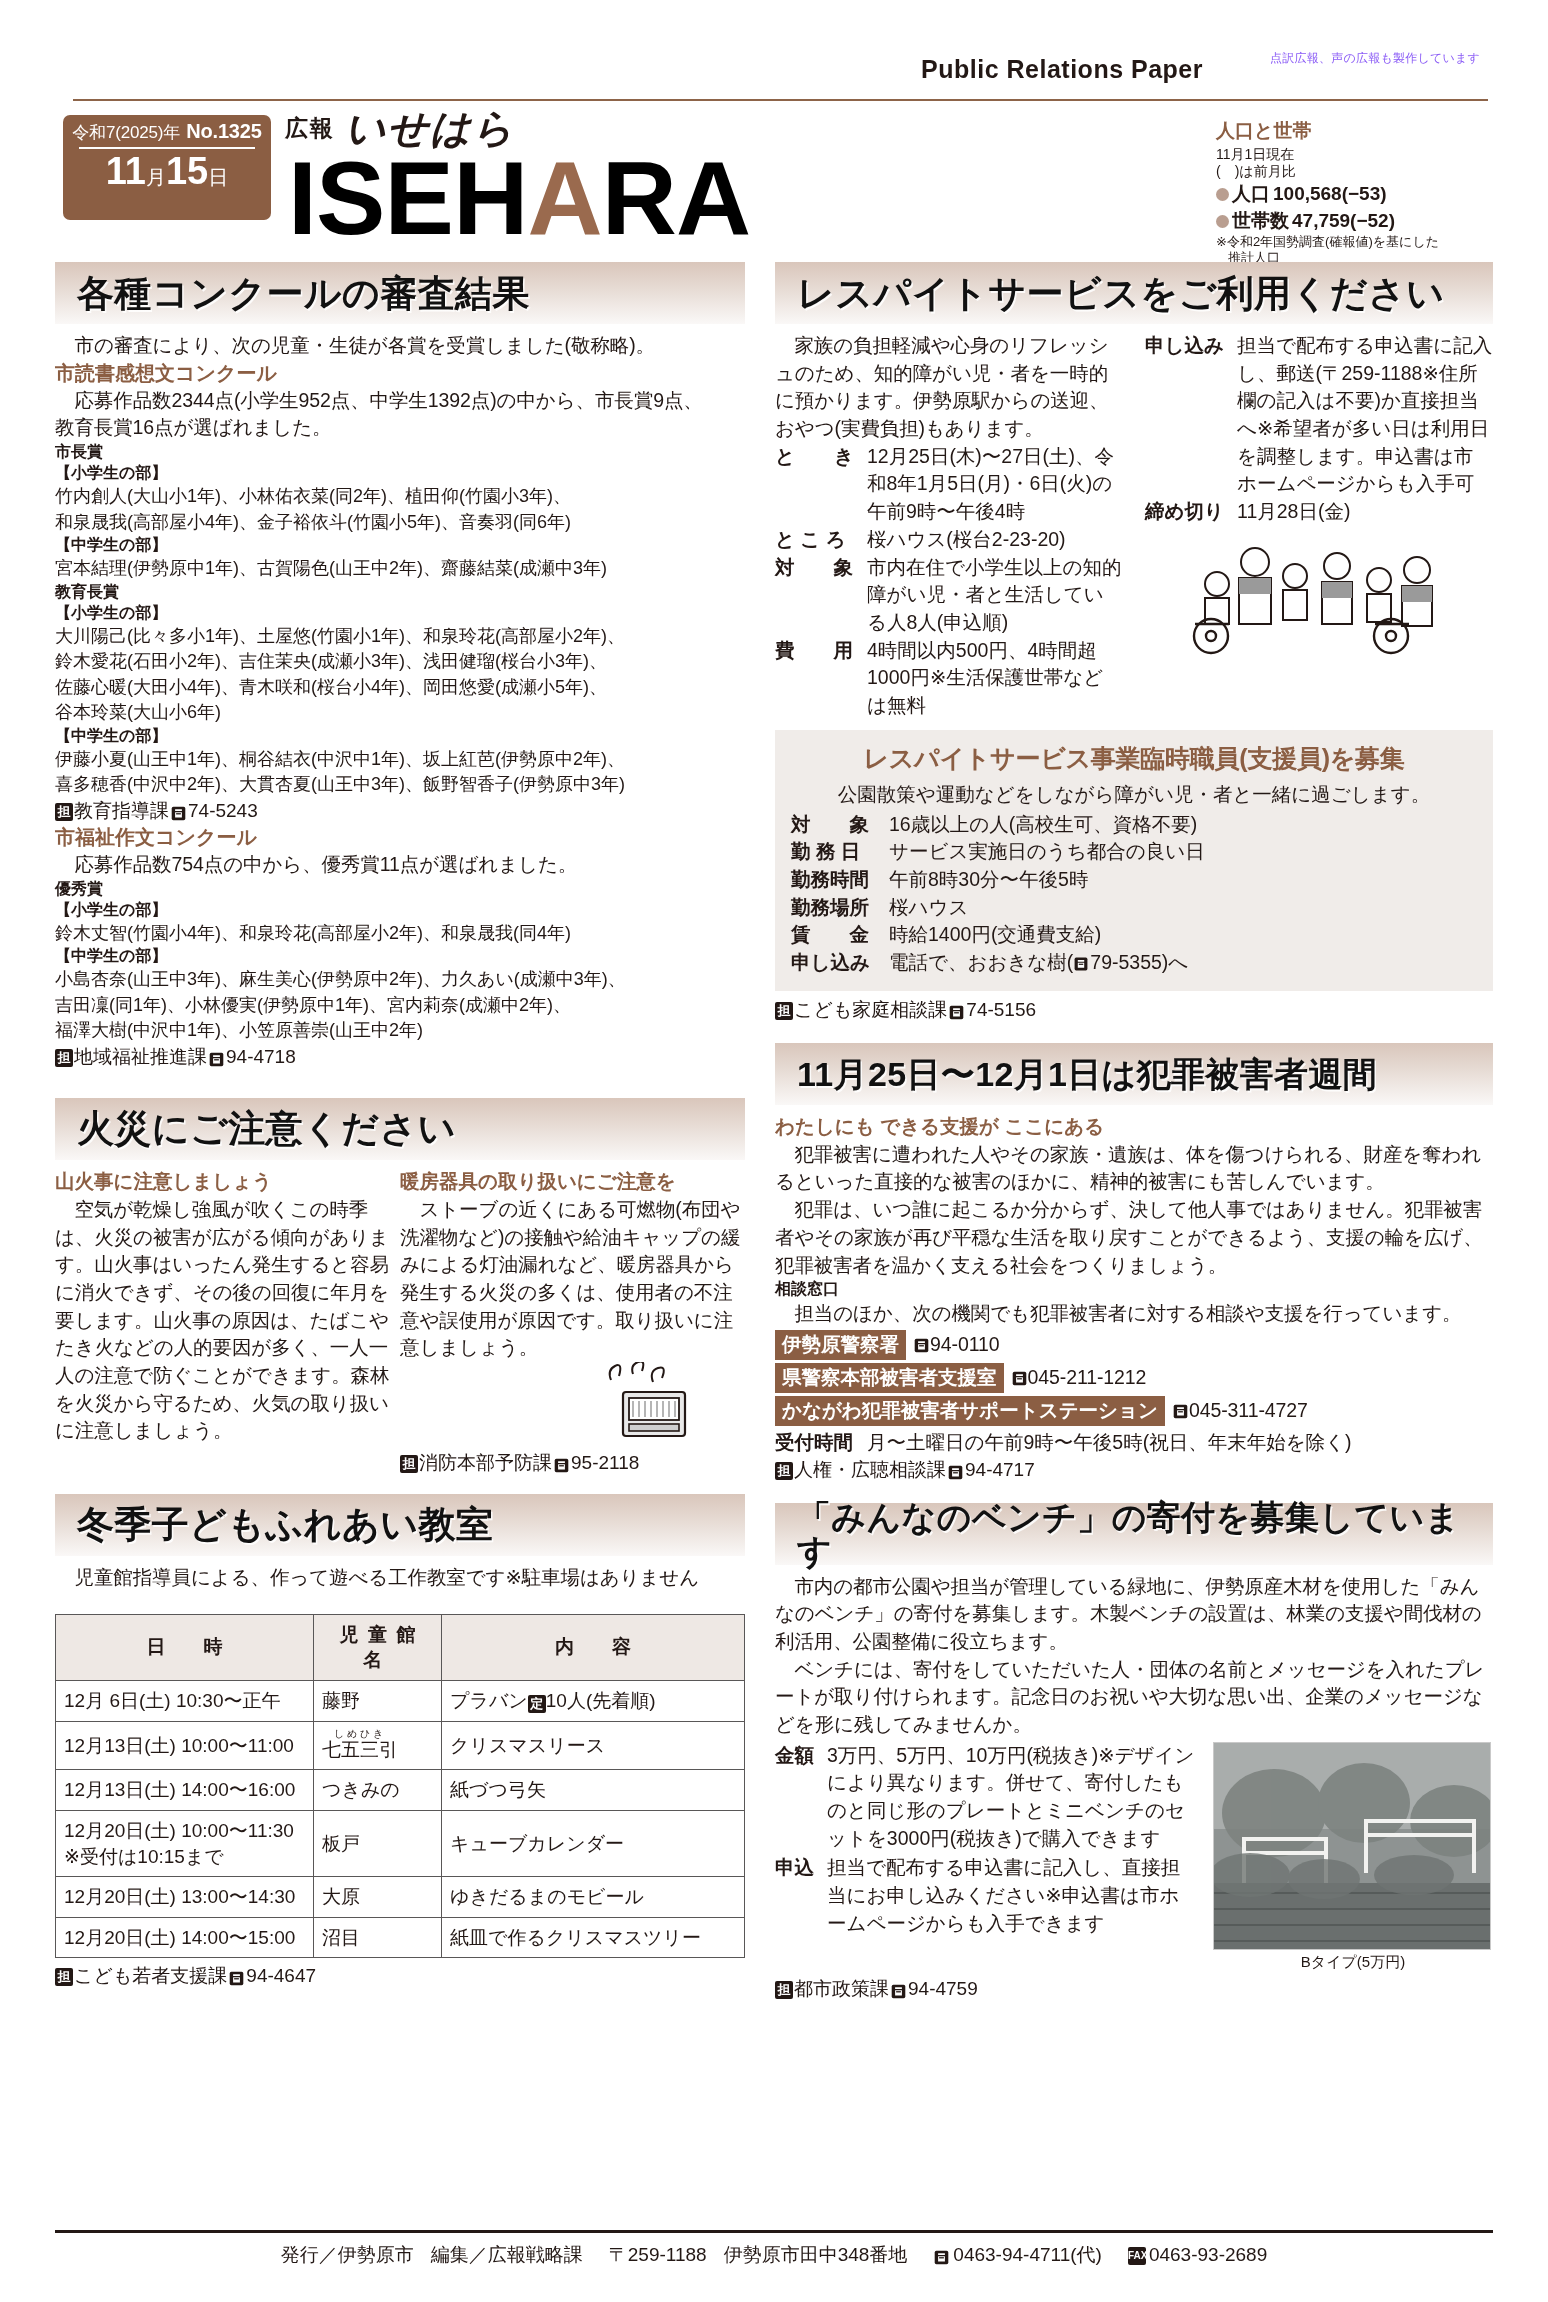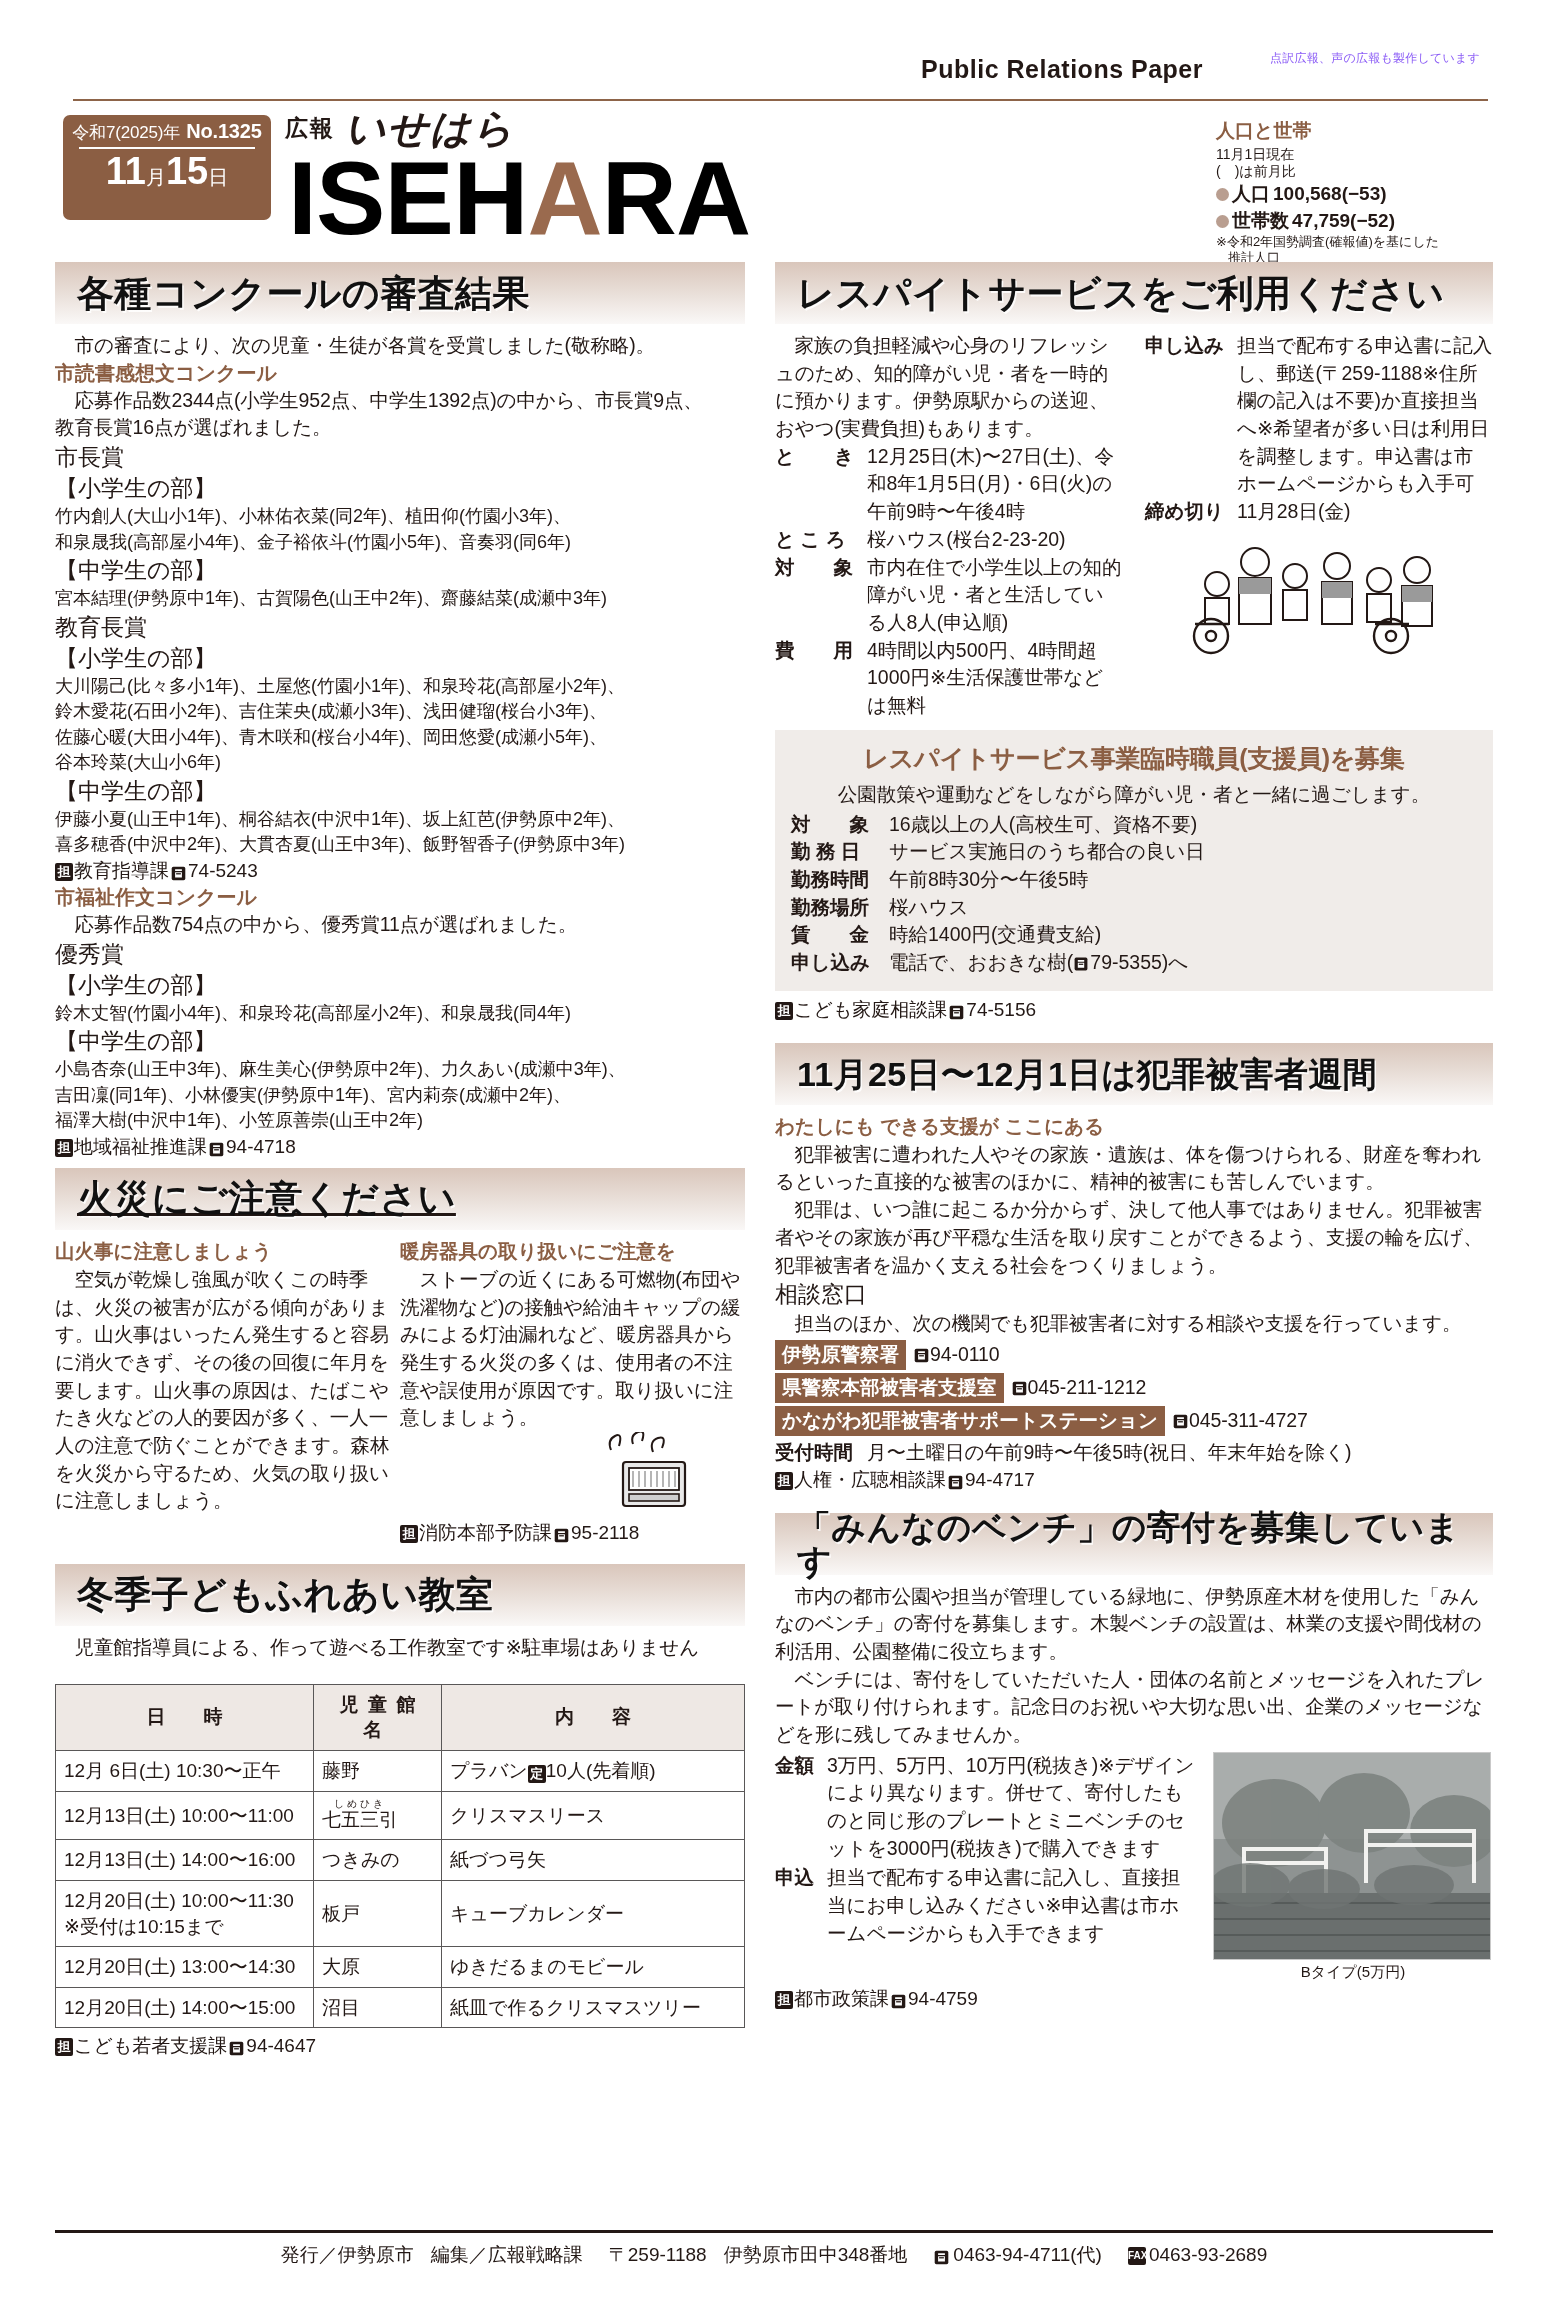--- a/index.html
+++ b/index.html
@@ -81,21 +81,21 @@
     font-size: 37px; font-weight: bold; letter-spacing: .01em;
     padding-left: 22px; line-height: 1; color: #111;
     text-shadow: 1.5px 1.5px 0 rgba(255,255,255,.85);
   }
   .sec-head.narrow h2 { font-size: 34px; }
 
   p, .txt { font-size: 19.5px; line-height: 1.42; letter-spacing: -.005em; }
   .indent { text-indent: 1em; }
   .brown { color: #8b5e43; font-weight: bold; font-size: 20px; }
   .names { font-size: 18px; line-height: 1.42; }
-  .grp { font-weight: normal; font-size: 23px; }
+  .grp { font-weight: bold; font-size: 16px; }
 
   
   .contact { font-size: 19px; display: flex; align-items: center; gap: 1px; flex-wrap: wrap;}
   .gly {
     display: inline-block; background: #231815; color: #fff;
     font-size: 13px; line-height: 17px; width: 18px; height: 18px;
     text-align: center; border-radius: 2px; font-weight: bold; flex: none;
     position: relative; top: 1px;
   }
   .tel-ico {
@@ -272,21 +272,21 @@
       <span class="tel-ico">
         <svg viewBox="0 0 20 20" width="17" height="17">
             <rect x="2" y="2" width="16" height="16" rx="2" fill="#231815"></rect>
             <path d="M6 5h8v2.2H6zM6 8.4h8v6.4H6z" fill="#fff"></path>
             <rect x="7.2" y="9.6" width="5.6" height="1.5" fill="#231815"></rect>
           </svg>
       </span>
       <span>94-4718</span>
     </div>
 
-    <div class="sec-head" style="margin-top:8px;text-decoration:underline;">
+    <div class="sec-head" style="margin-top:28px;">
       <h2>火災にご注意ください</h2>
     </div>
     <div class="fire-cols">
       <div>
         <div class="sub-brown">山火事に注意しましょう</div>
         <p>　空気が乾燥し強風が吹くこの時季は、火災の被害が広がる傾向があります。山火事はいったん発生すると容易に消火できず、その後の回復に年月を要します。山火事の原因は、たばこやたき火などの人的要因が多く、一人一人の注意で防ぐことができます。森林を火災から守るため、火気の取り扱いに注意しましょう。</p>
       </div>
       <div>
         <div class="sub-brown">暖房器具の取り扱いにご注意を</div>
         <p>　ストーブの近くにある可燃物(布団や洗濯物など)の接触や給油キャップの緩みによる灯油漏れなど、暖房器具から発生する火災の多くは、使用者の不注意や誤使用が原因です。取り扱いに注意しましょう。</p>

